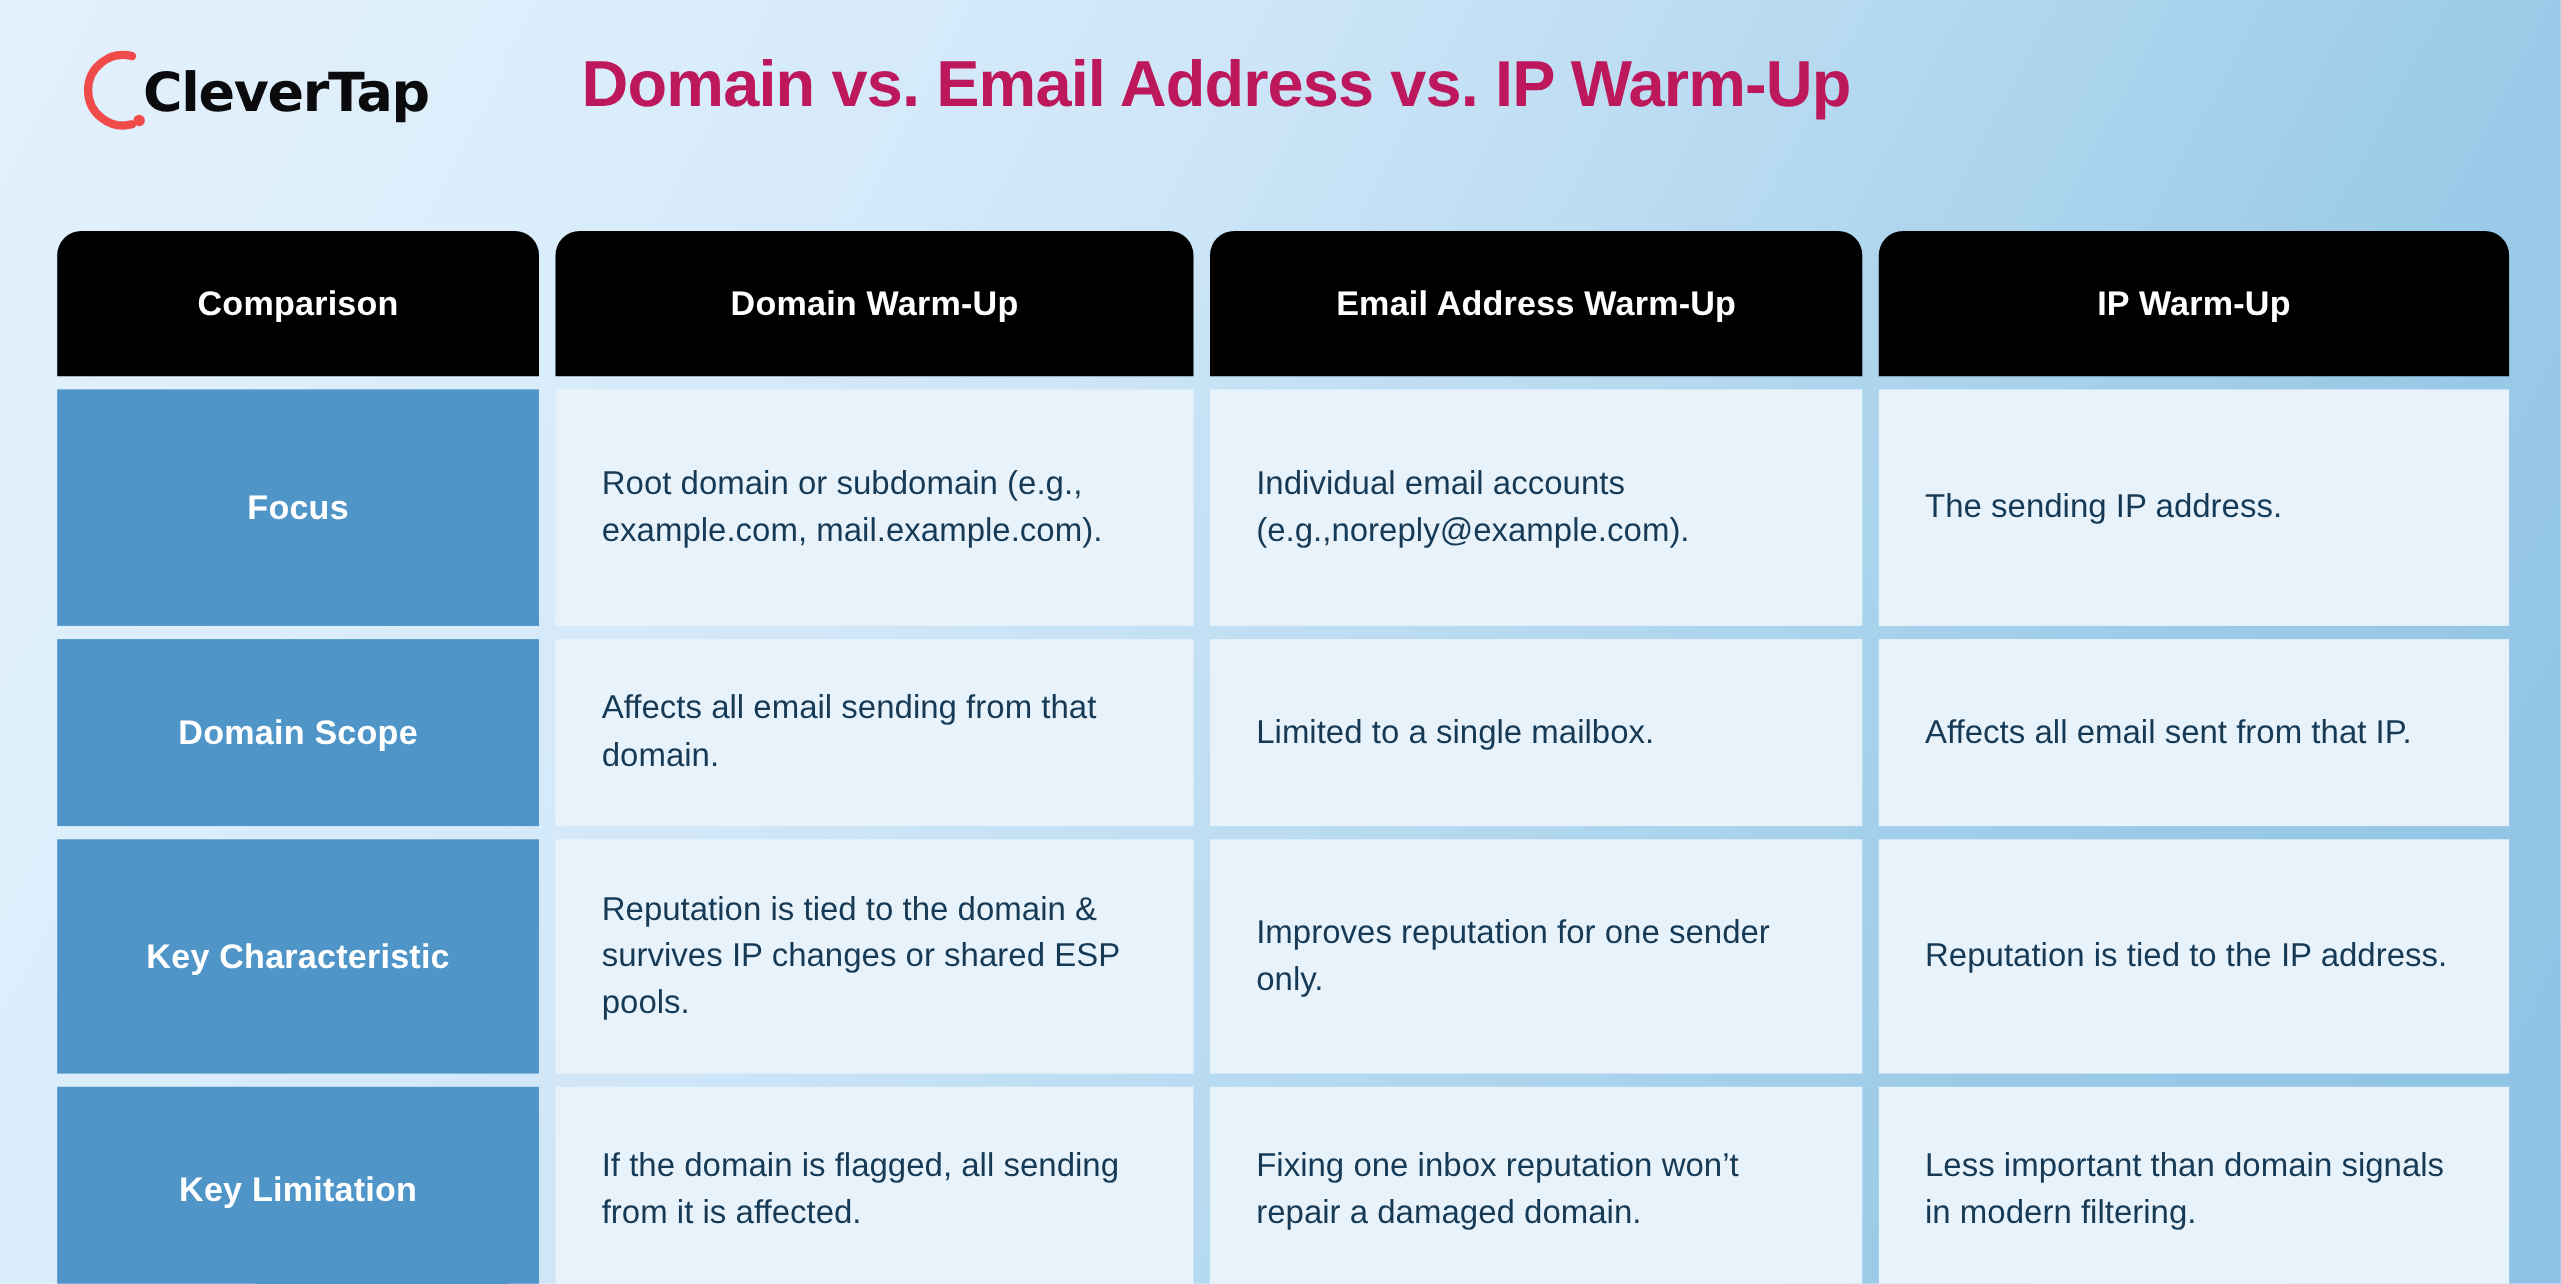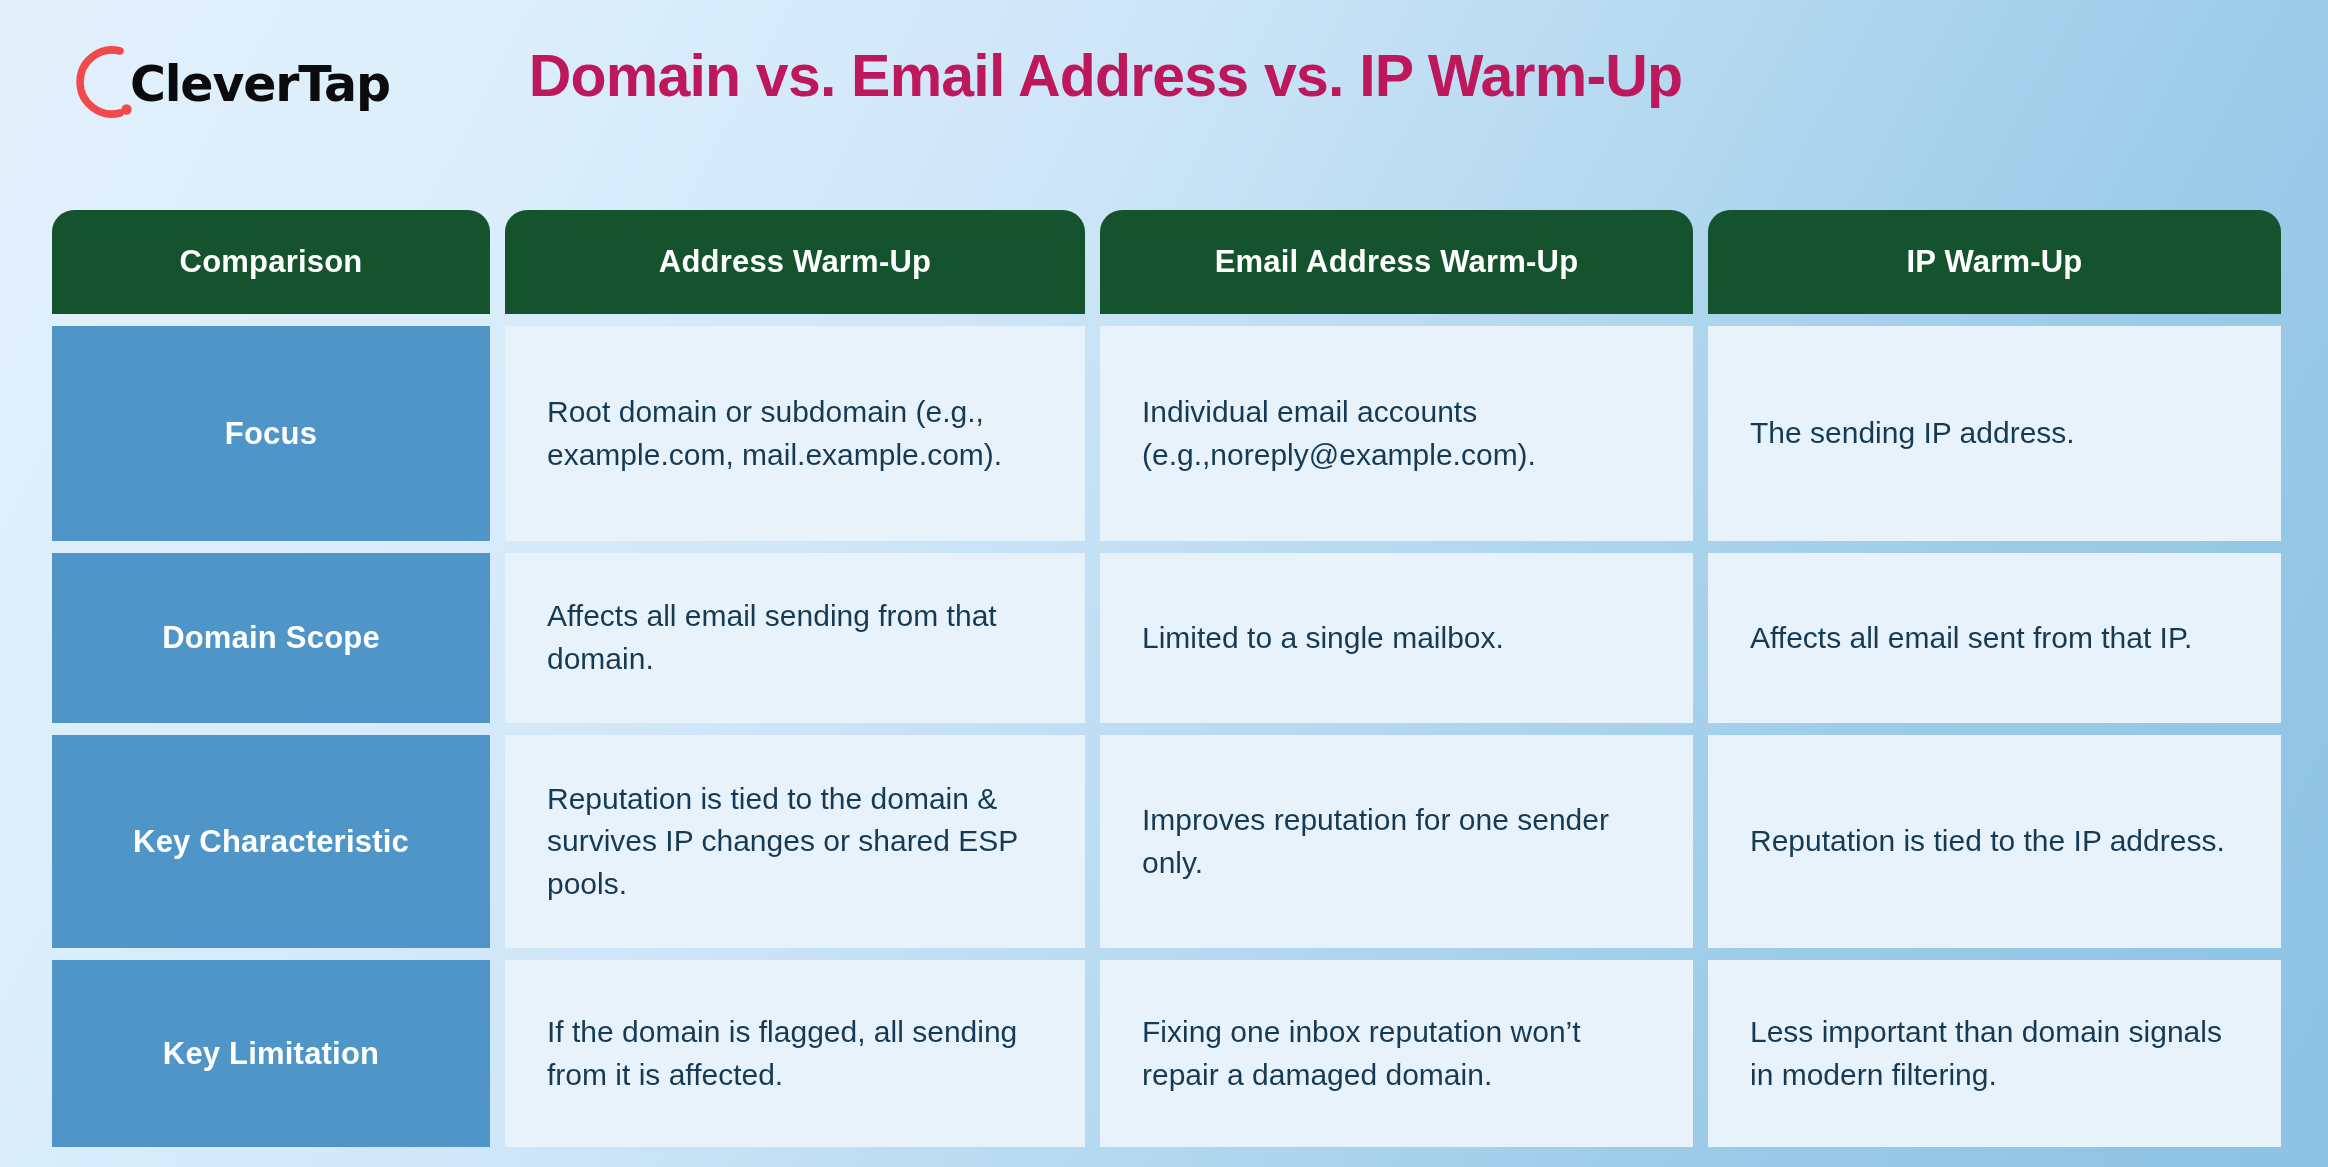--- a/index.html
+++ b/index.html
@@ -94,23 +94,23 @@
   }
 
   .cell {
     display: flex;
     align-items: center;
     min-height: 96px;
   }
 
   
   .cell.head {
-    background: #14532d;
+    background: #000000;
     border-radius: 22px 22px 0 0;
-    height: 104px;
+    height: 132px;
     justify-content: center;
     align-items: center;
     padding: 0 20px;
   }
   .cell.head .txt {
     color: #ffffff;
     font-size: 31px;
     font-weight: 700;
     letter-spacing: 0.2px;
     text-align: center;
@@ -174,21 +174,21 @@
     <h1 class="page-title">Domain vs. Email Address vs. IP Warm-Up</h1>
   </div>
 
   <div class="grid">
 
     <div class="grid-row">
       <div class="cell head">
         <span class="txt">Comparison</span>
       </div>
       <div class="cell head">
-        <span class="txt">Address Warm-Up</span>
+        <span class="txt">Domain Warm-Up</span>
       </div>
       <div class="cell head">
         <span class="txt">Email Address Warm-Up</span>
       </div>
       <div class="cell head">
         <span class="txt">IP Warm-Up</span>
       </div>
     </div>
 
     <div class="grid-row r1">

